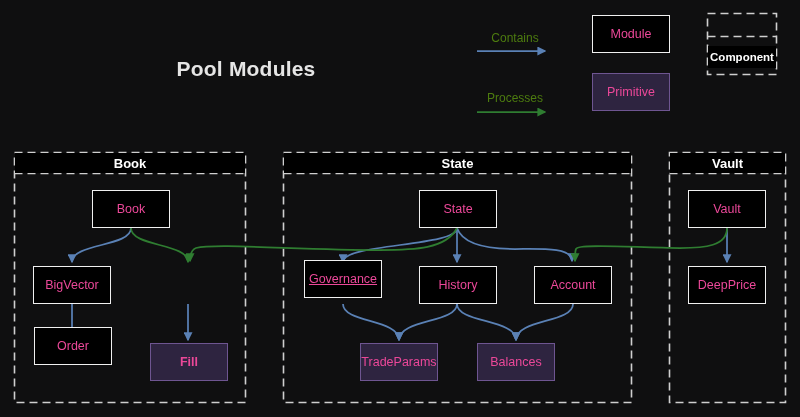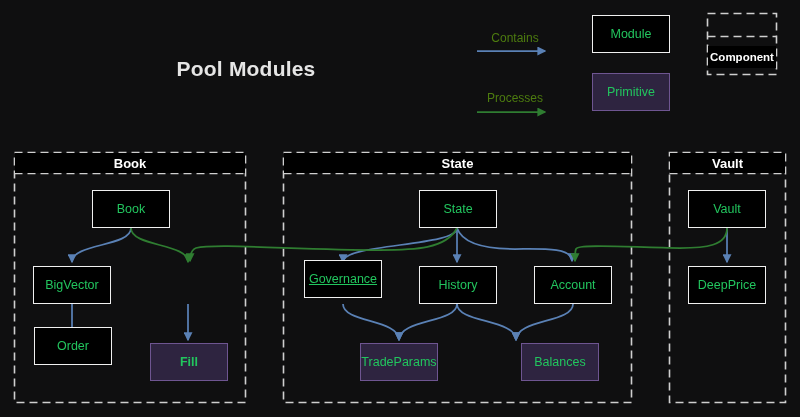--- a/index.html
+++ b/index.html
@@ -13,21 +13,21 @@
     position:absolute;left:146px;top:57px;width:200px;text-align:center;
     font-size:21px;font-weight:bold;color:#e5e5e5;letter-spacing:.2px;
   }
   .legend-label{
     position:absolute;width:76px;text-align:center;font-size:12px;color:#4d7c0f;
   }
   .node{
     position:absolute;width:78px;height:38px;box-sizing:border-box;
     display:flex;align-items:center;justify-content:center;
     background:#000;border:1.4px solid #f0f0f0;
-    font-size:12.5px;color:#22c55e;white-space:nowrap;
+    font-size:12.5px;color:#ec4899;white-space:nowrap;
   }
   .node.primitive{background:#2e2440;border-color:#6e5591;}
   .cluster-label{
     position:absolute;height:20px;display:flex;align-items:center;justify-content:center;
     background:#000;font-size:13px;font-weight:bold;color:#fff;
   }
   .component-label{
     position:absolute;display:flex;align-items:center;justify-content:center;
     background:#000;font-size:11.5px;font-weight:bold;color:#fff;
   }
@@ -121,21 +121,21 @@
   </div>
   <div class="node" style="left:534px;top:266px;">
     <span>Account</span>
   </div>
   <div class="node" style="left:419px;top:266px;">
     <span>History</span>
   </div>
   <div class="node primitive" style="left:360px;top:343px;text-align:right;">
     <span>TradeParams</span>
   </div>
-  <div class="node primitive" style="left:477px;top:343px;margin-left:44px;">
+  <div class="node primitive" style="left:477px;top:343px;">
     <span>Balances</span>
   </div>
 
   <div class="node" style="left:688px;top:190px;">
     <span>Vault</span>
   </div>
   <div class="node" style="left:688px;top:266px;">
     <span>DeepPrice</span>
   </div>
 

